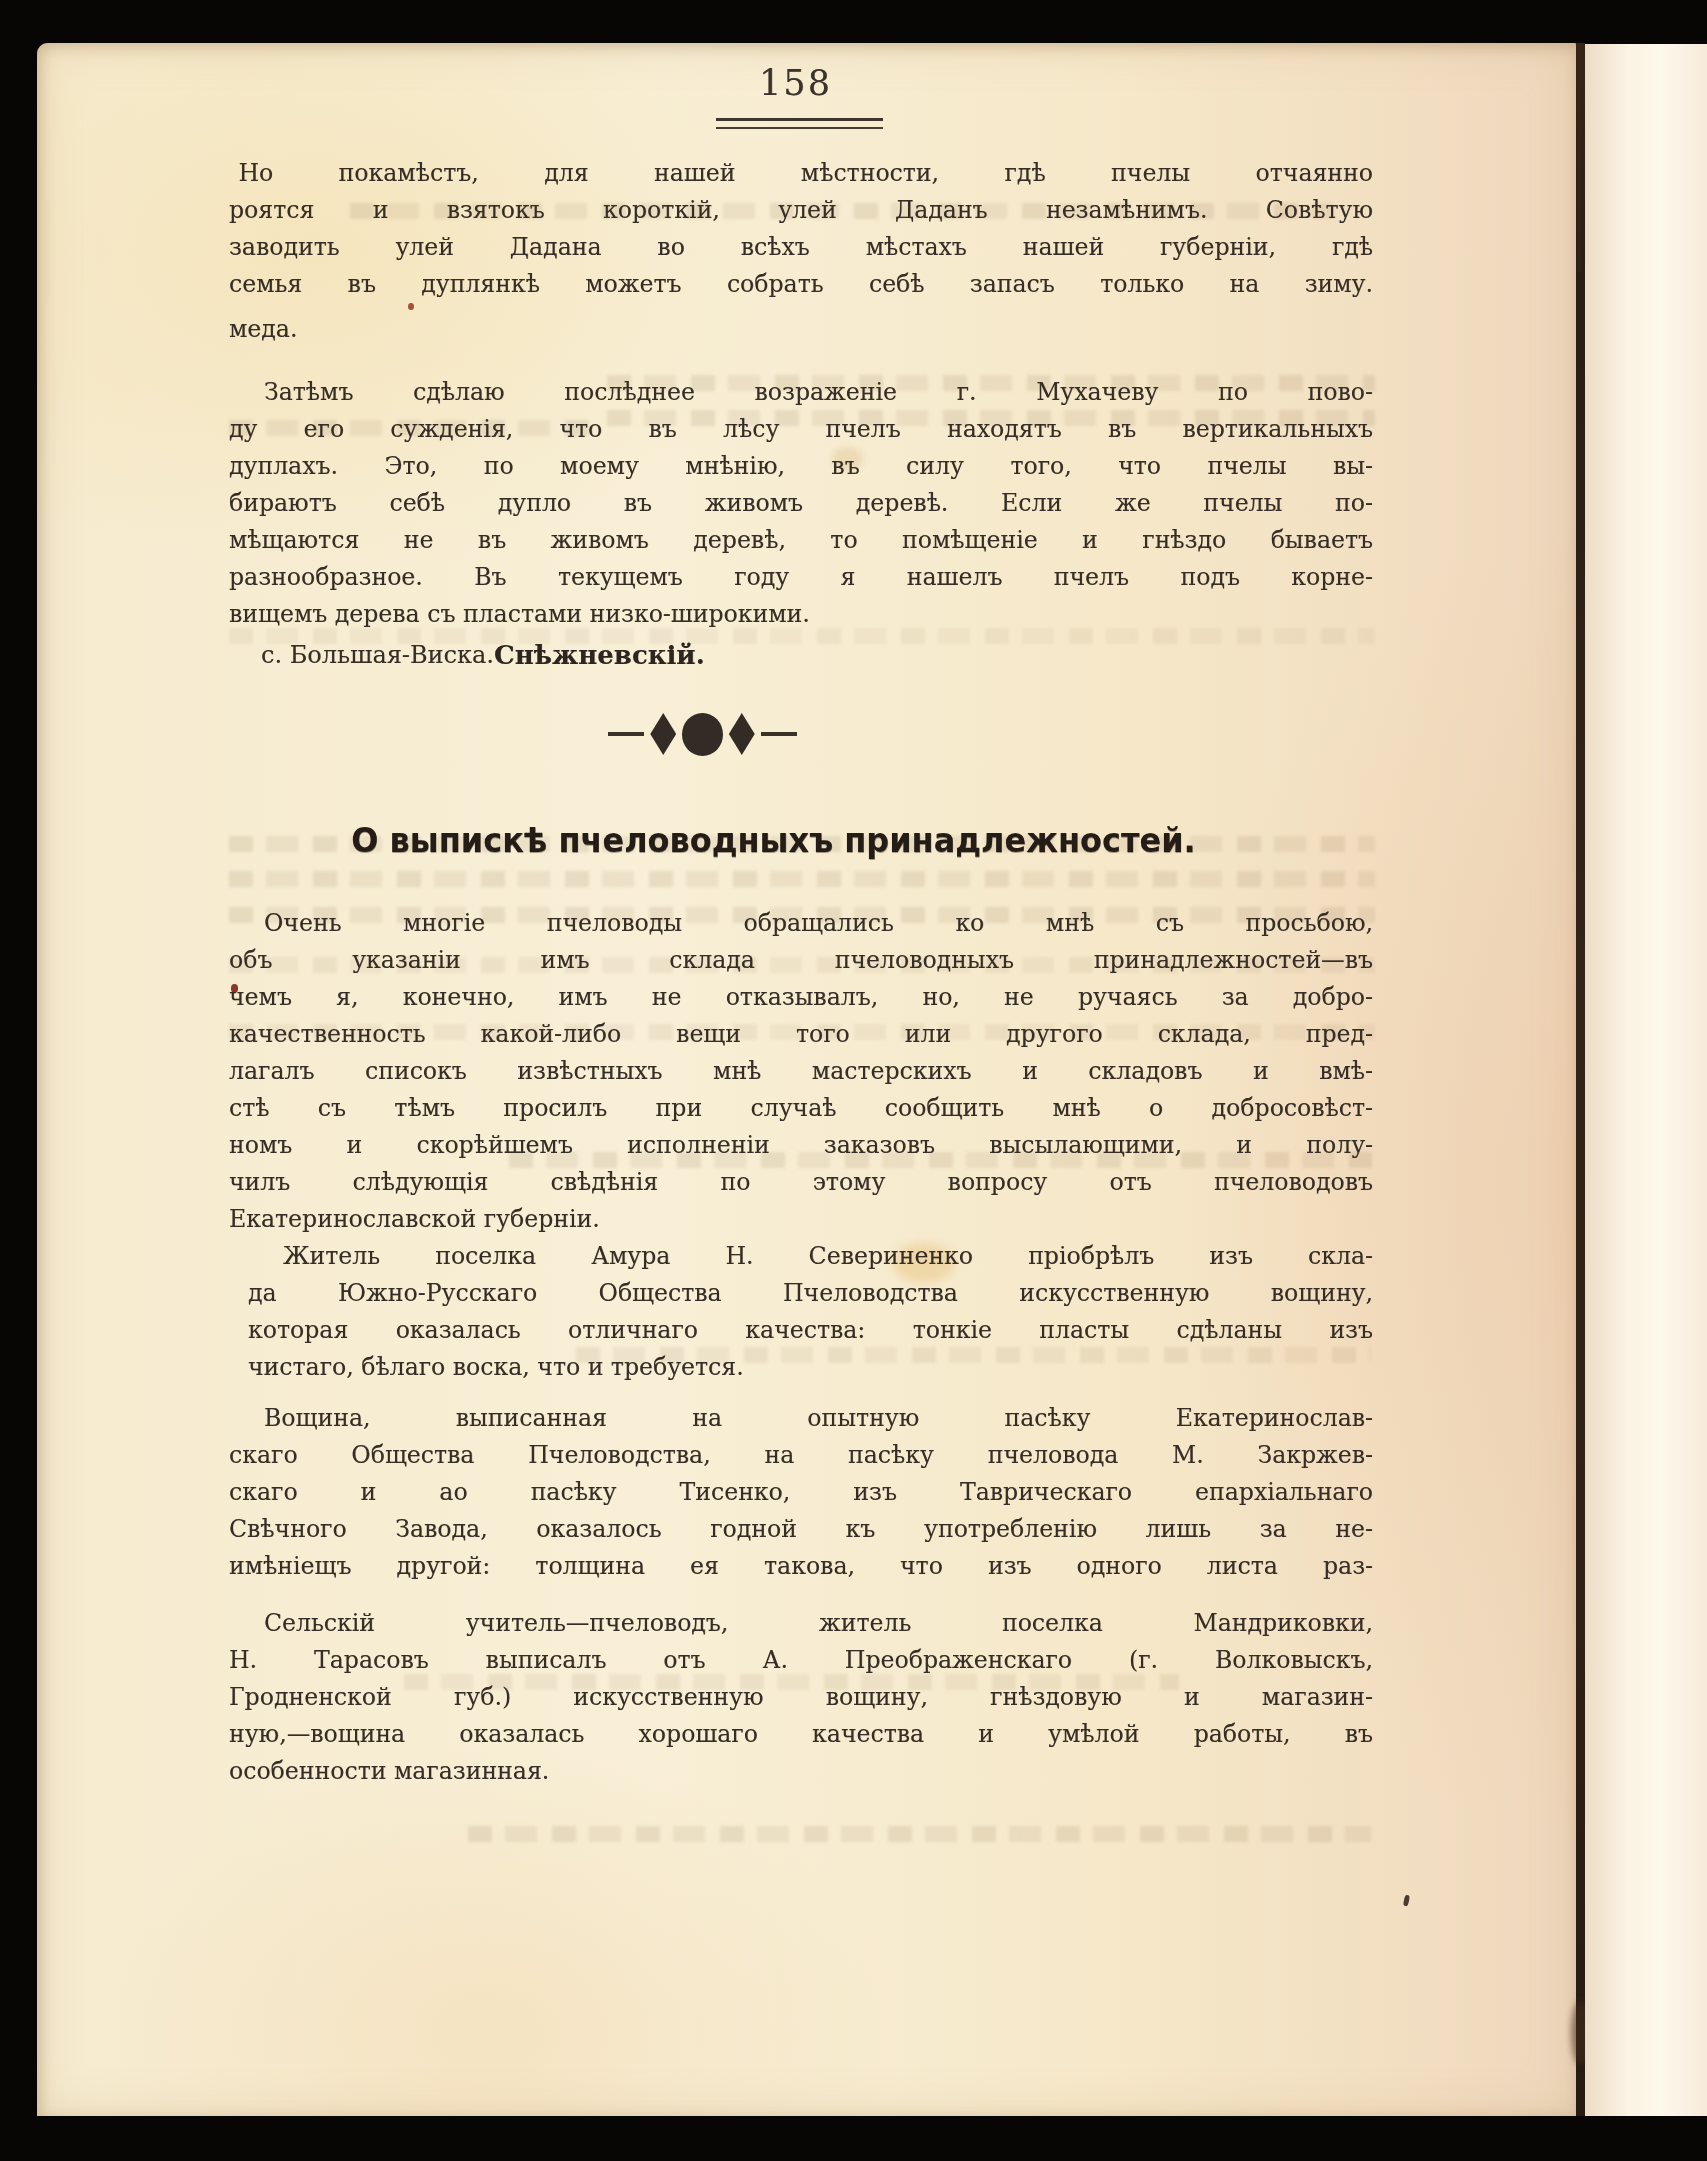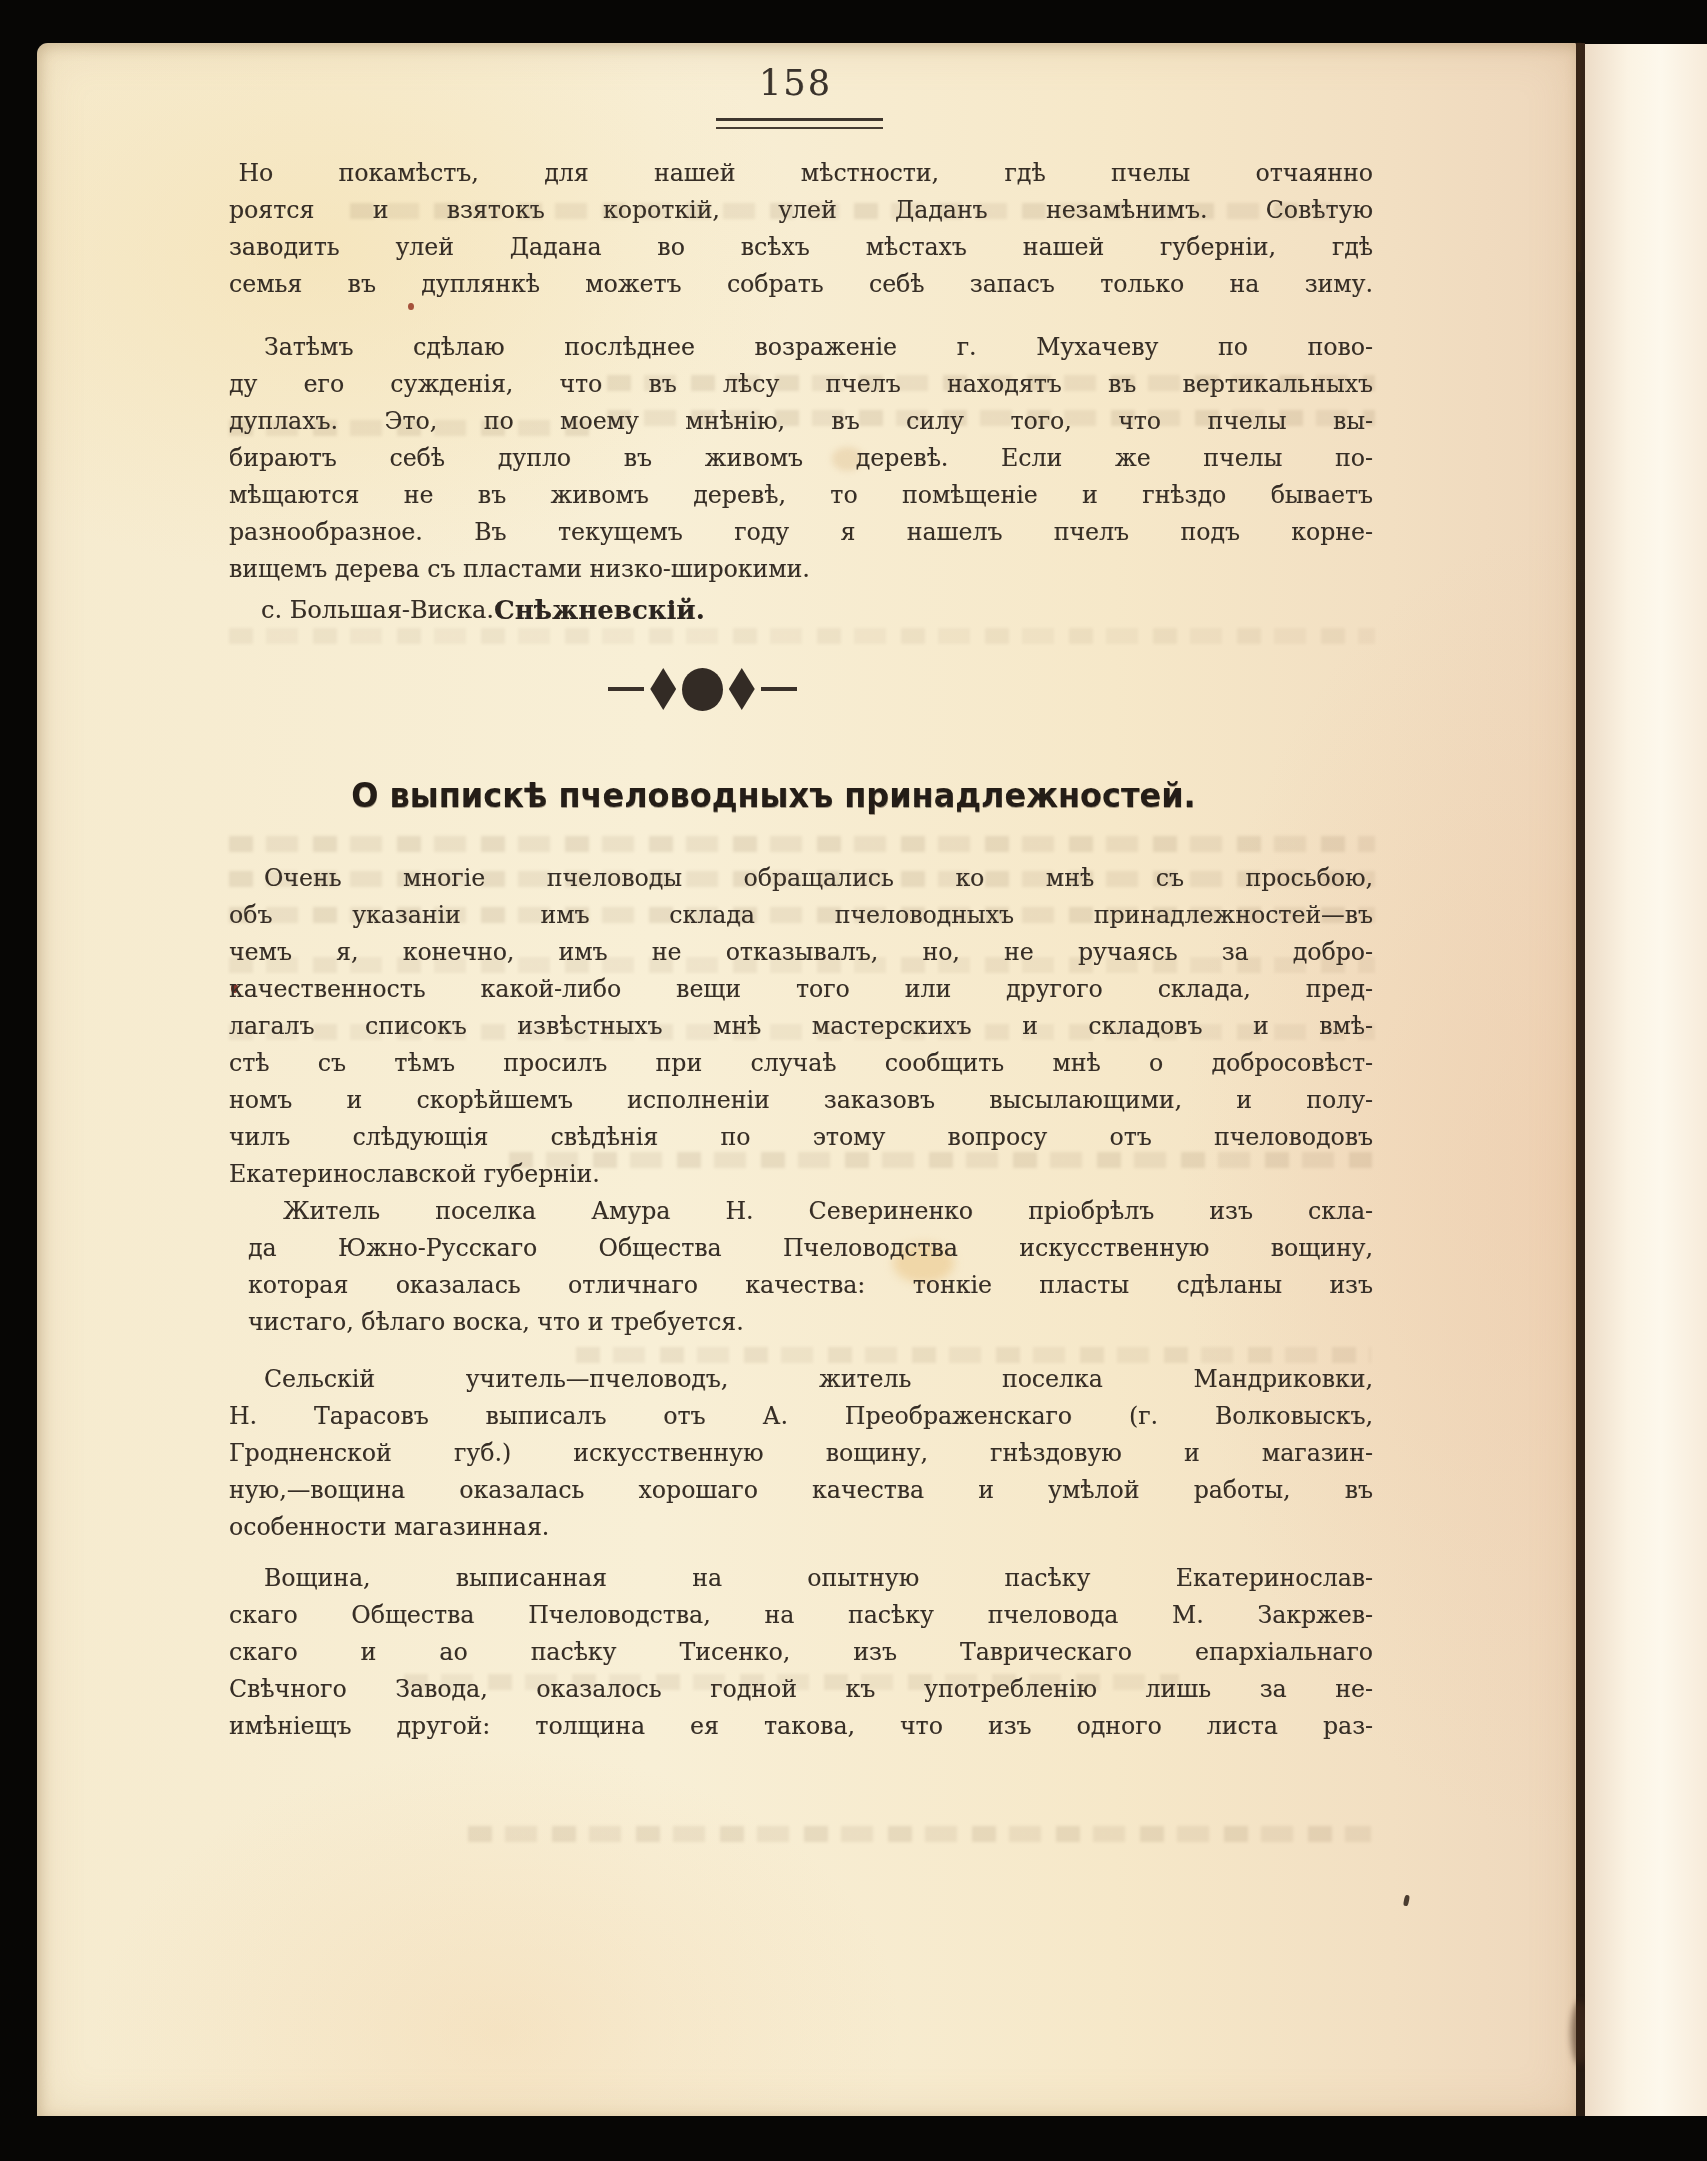--- a/index.html
+++ b/index.html
@@ -126,21 +126,21 @@
   <div class="stain s-red1"></div>
   <div class="stain s-red2"></div>
   <div class="stain s-yellow"></div>
   <div class="stain s-pale"></div>
   <div class="stain s-mark"></div>
 
   <div class="text-block">
 
     <div>
         <p class="para par-a0" style="text-indent: 9.4px;"><span>Но покамѣстъ, для нашей мѣстности, гдѣ пчелы отчаянно<br>роятся и взятокъ короткій, улей Даданъ незамѣнимъ. Совѣтую<br>заводить улей Дадана во всѣхъ мѣстахъ нашей губерніи, гдѣ<br>семья въ дуплянкѣ можетъ собрать себѣ запасъ только на зиму.</span></p>
-        <p class="para par-a1" style="text-indent: 35px;"></p>
+        <p class="para par-a1" style="text-indent: 35px;"><span class="last">меда.</span></p>
         <p class="para par-a3" style="text-indent: 35px;"><span>Затѣмъ сдѣлаю послѣднее возраженіе г. Мухачеву по пово-<br>ду его сужденія, что въ лѣсу пчелъ находятъ въ вертикальныхъ<br>дуплахъ. Это, по моему мнѣнію, въ силу того, что пчелы вы-<br>бираютъ себѣ дупло въ живомъ деревѣ. Если же пчелы по-<br>мѣщаются не въ живомъ деревѣ, то помѣщеніе и гнѣздо бываетъ<br>разнообразное. Въ текущемъ году я нашелъ пчелъ подъ корне-</span><span class="last">вищемъ дерева съ пластами низко-широкими.</span></p>
       </div>
 
     <div class="sig-row">
       <span class="sig-place">с. Большая-Виска.</span>
       <span class="sig-name">Снѣжневскій.</span>
     </div>
 
     <div class="divider">
       <span class="d-line"></span>
@@ -148,21 +148,21 @@
       <span class="d-circle"></span>
       <span class="d-diamond"></span>
       <span class="d-line"></span>
     </div>
 
     <h1 class="heading">О выпискѣ пчеловодныхъ принадлежностей.</h1>
 
     <div>
         <p class="para par-b0" style="text-indent: 35px;"><span>Очень многіе пчеловоды обращались ко мнѣ съ просьбою,<br>объ указаніи имъ склада пчеловодныхъ принадлежностей—въ<br>чемъ я, конечно, имъ не отказывалъ, но, не ручаясь за добро-<br>качественность какой-либо вещи того или другого склада, пред-<br>лагалъ списокъ извѣстныхъ мнѣ мастерскихъ и складовъ и вмѣ-<br>стѣ съ тѣмъ просилъ при случаѣ сообщить мнѣ о добросовѣст-<br>номъ и скорѣйшемъ исполненіи заказовъ высылающими, и полу-<br>чилъ слѣдующія свѣдѣнія по этому вопросу отъ пчеловодовъ</span><span class="last">Екатеринославской губерніи.</span></p>
         <p class="para par-b1" style="text-indent: 35px;"><span>Житель поселка Амура Н. Севериненко пріобрѣлъ изъ скла-<br>да Южно-Русскаго Общества Пчеловодства искусственную вощину,<br>которая оказалась отличнаго качества: тонкіе пласты сдѣланы изъ</span><span class="last">чистаго, бѣлаго воска, что и требуется.</span></p>
+        <p class="para par-b3" style="text-indent: 35px;"><span>Вощина, выписанная на опытную пасѣку Екатеринослав-<br>скаго Общества Пчеловодства, на пасѣку пчеловода М. Закржев-<br>скаго и ао пасѣку Тисенко, изъ Таврическаго епархіальнаго<br>Свѣчного Завода, оказалось годной къ употребленію лишь за не-<br>имѣніещъ другой: толщина ея такова, что изъ одного листа раз-</span></p>
         <p class="para par-b2" style="text-indent: 35px;"><span>Сельскій учитель—пчеловодъ, житель поселка Мандриковки,<br>Н. Тарасовъ выписалъ отъ А. Преображенскаго (г. Волковыскъ,<br>Гродненской губ.) искусственную вощину, гнѣздовую и магазин-<br>ную,—вощина оказалась хорошаго качества и умѣлой работы, въ</span><span class="last">особенности магазинная.</span></p>
-        <p class="para par-b3" style="text-indent: 35px;"><span>Вощина, выписанная на опытную пасѣку Екатеринослав-<br>скаго Общества Пчеловодства, на пасѣку пчеловода М. Закржев-<br>скаго и ао пасѣку Тисенко, изъ Таврическаго епархіальнаго<br>Свѣчного Завода, оказалось годной къ употребленію лишь за не-<br>имѣніещъ другой: толщина ея такова, что изъ одного листа раз-</span></p>
       </div>
   </div>
 </div>
 
 <div class="crease"></div>
 <div class="next-page"></div>
 
 
 </body></html>

